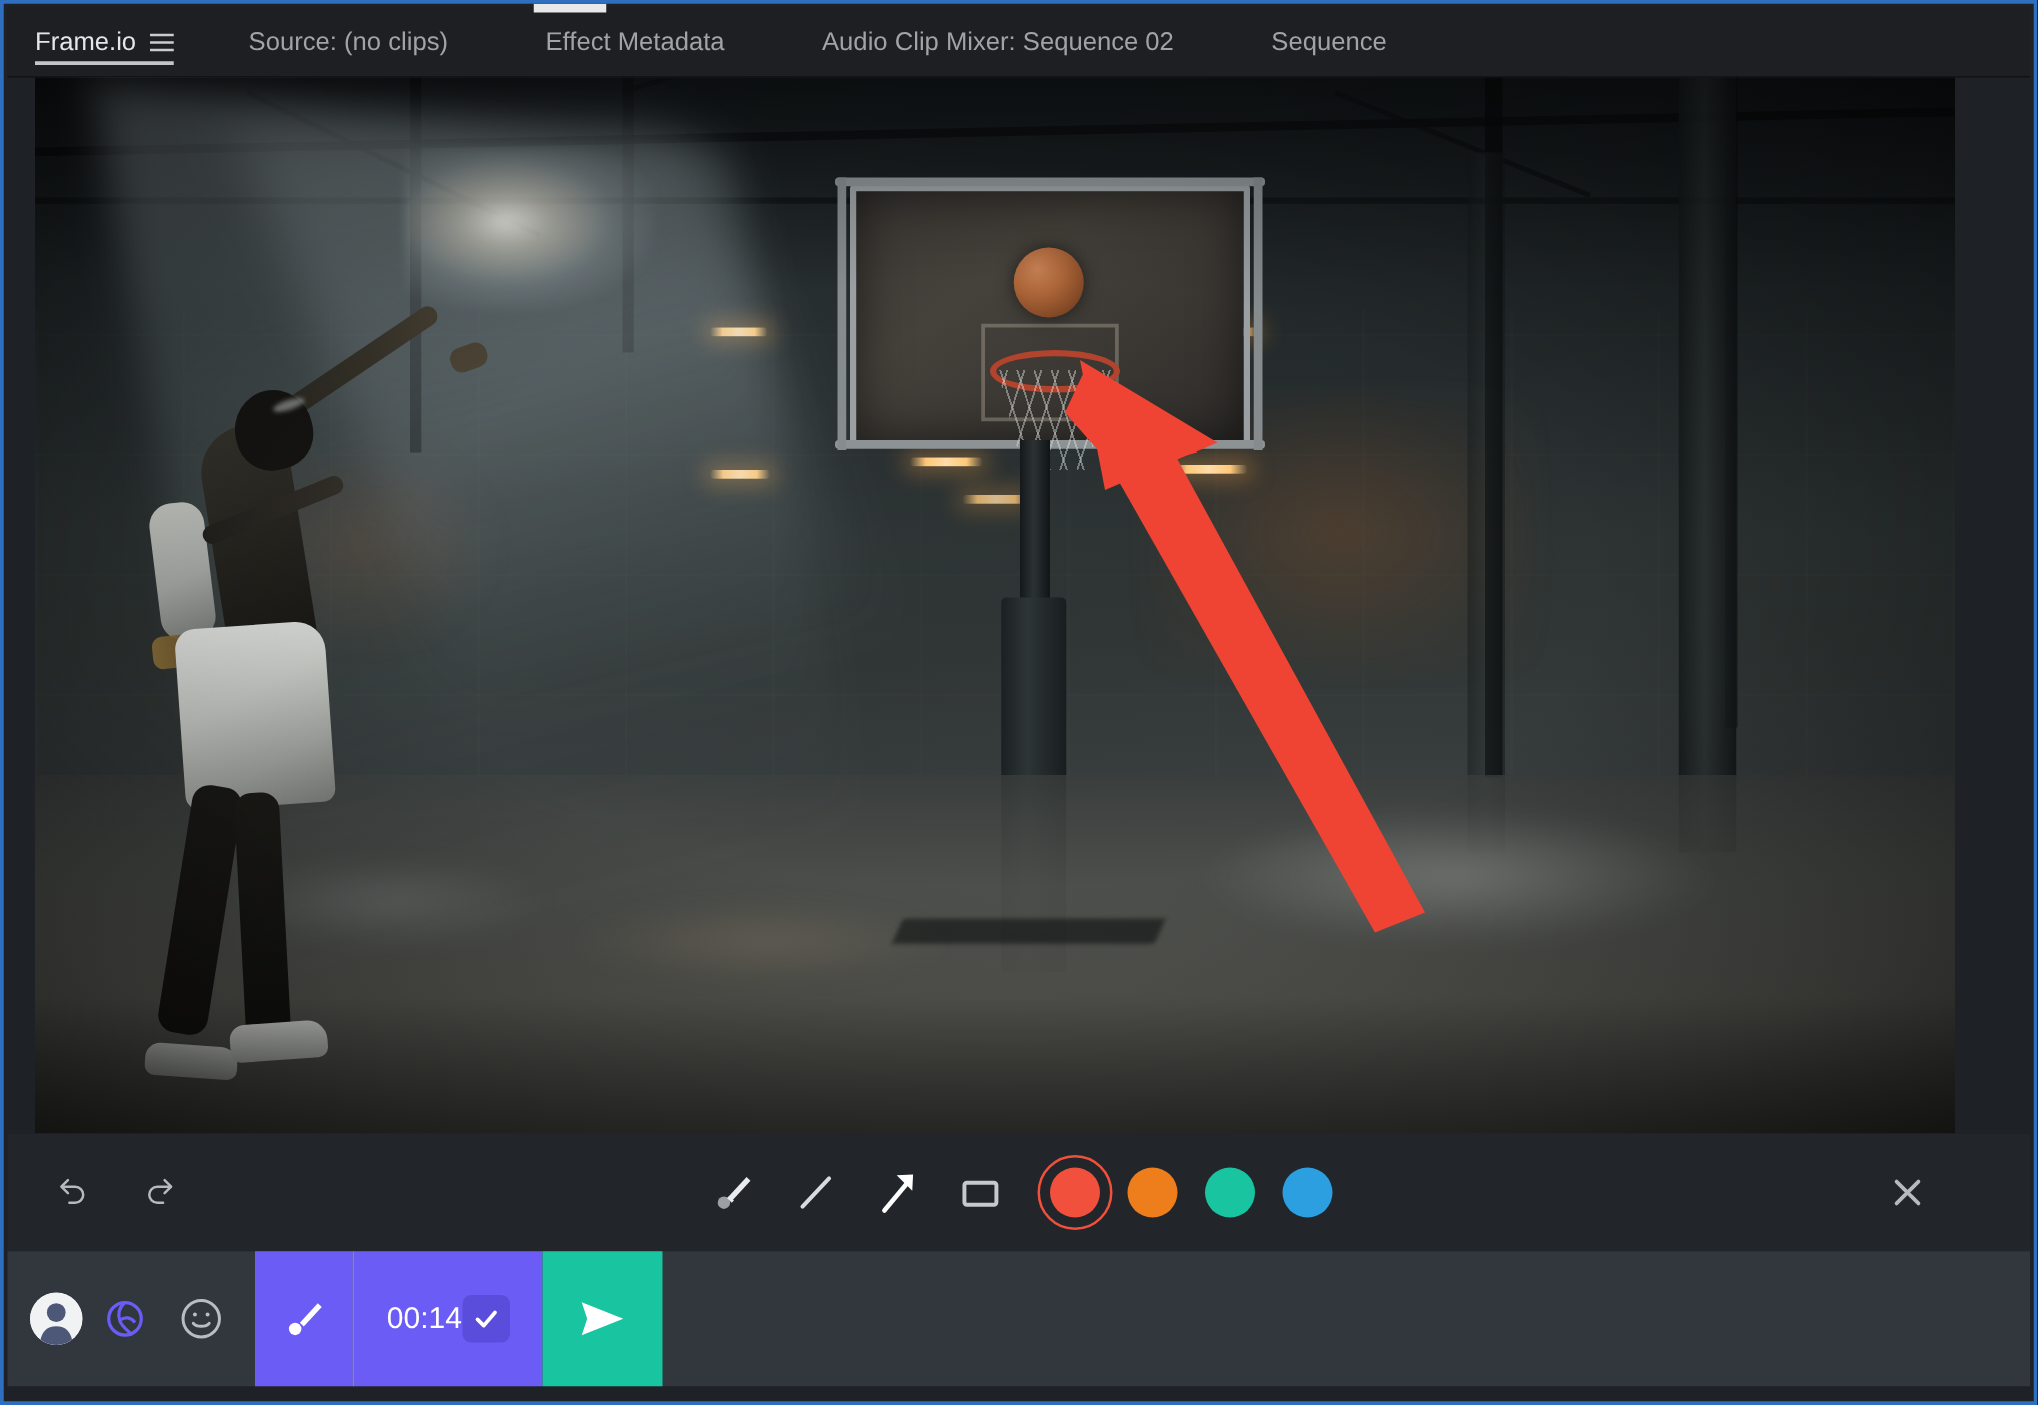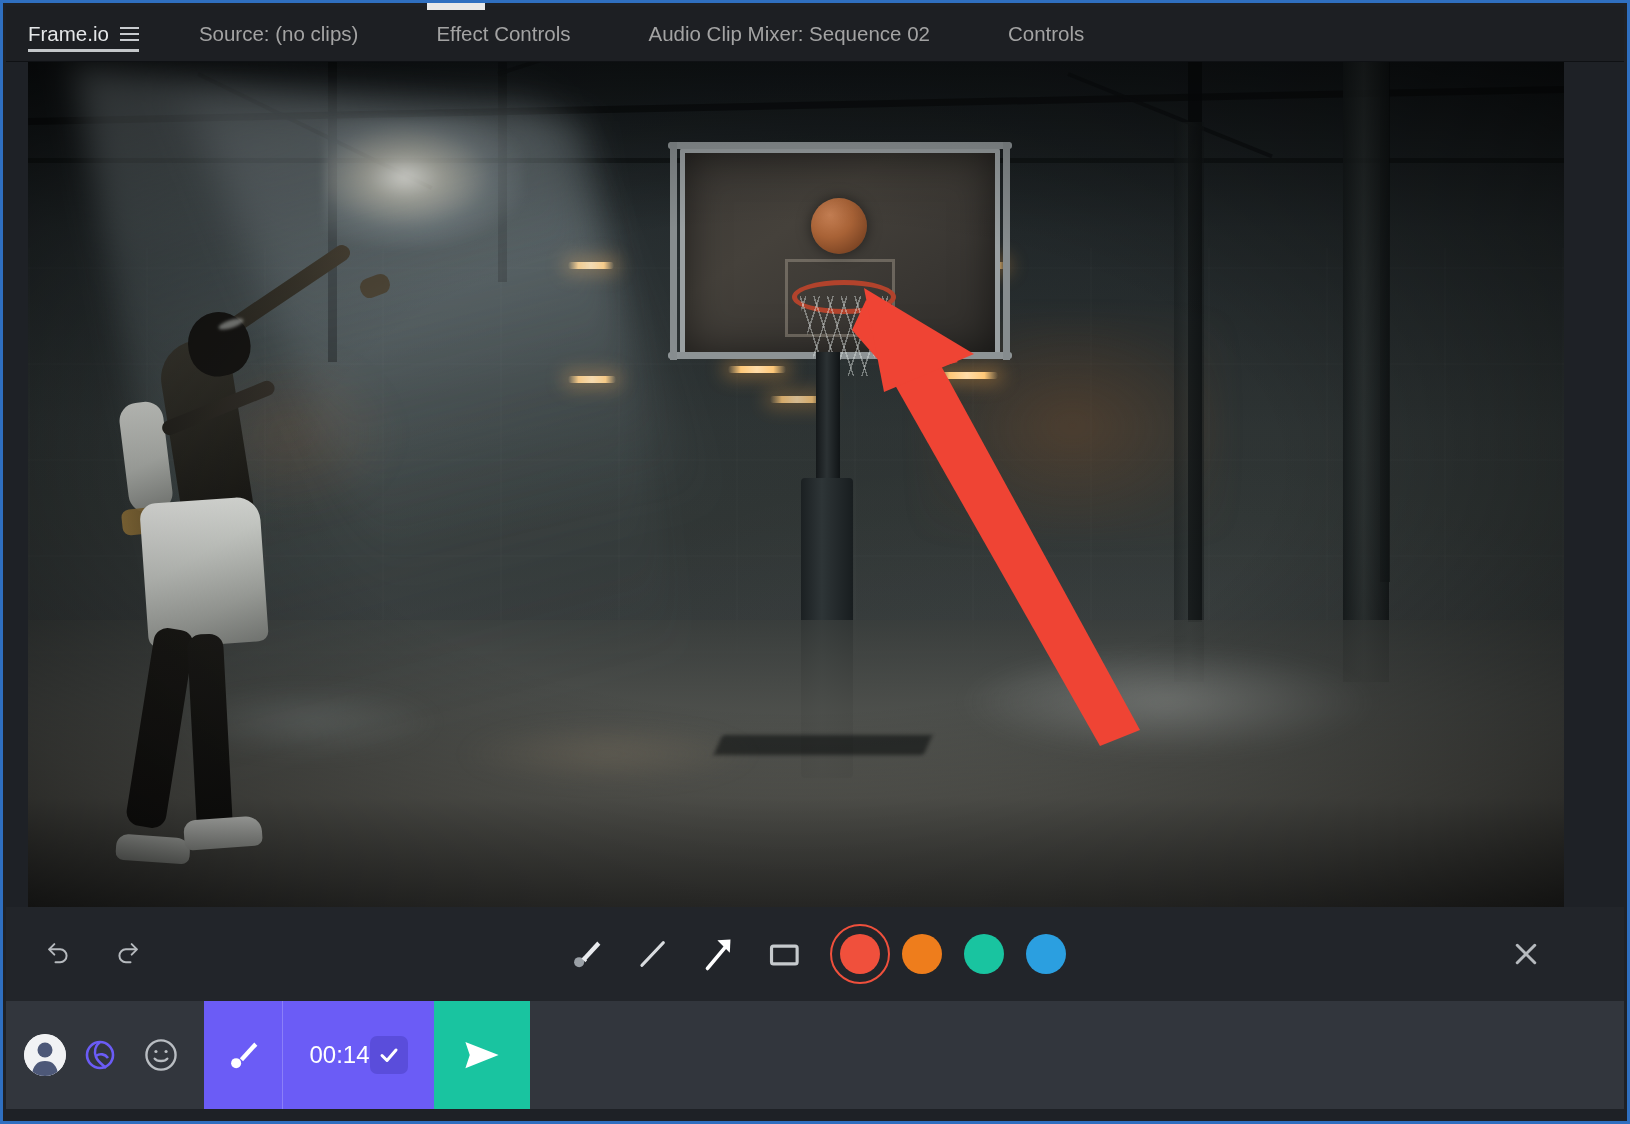--- a/index.html
+++ b/index.html
@@ -448,29 +448,29 @@
           <i></i>
       </span>
       <span class="tab-underline"></span>
     </div>
 
     <div class="tab tab-source">
       <span>Source: (no clips)</span>
     </div>
 
     <div class="tab tab-effects">
-      <span>Effect Controls</span>
+      <span>Effect Metadata</span>
     </div>
 
     <div class="tab tab-audio">
       <span>Audio Clip Mixer: Sequence 02</span>
     </div>
 
     <div class="tab tab-meta">
-      <span>Controls</span>
+      <span>Sequence</span>
     </div>
 
   </div>
 
   <div class="viewer">
     <div class="scene">
 
       <div class="bg-base"></div>
       <div class="wall"></div>
       <div class="wall-panels"></div>

